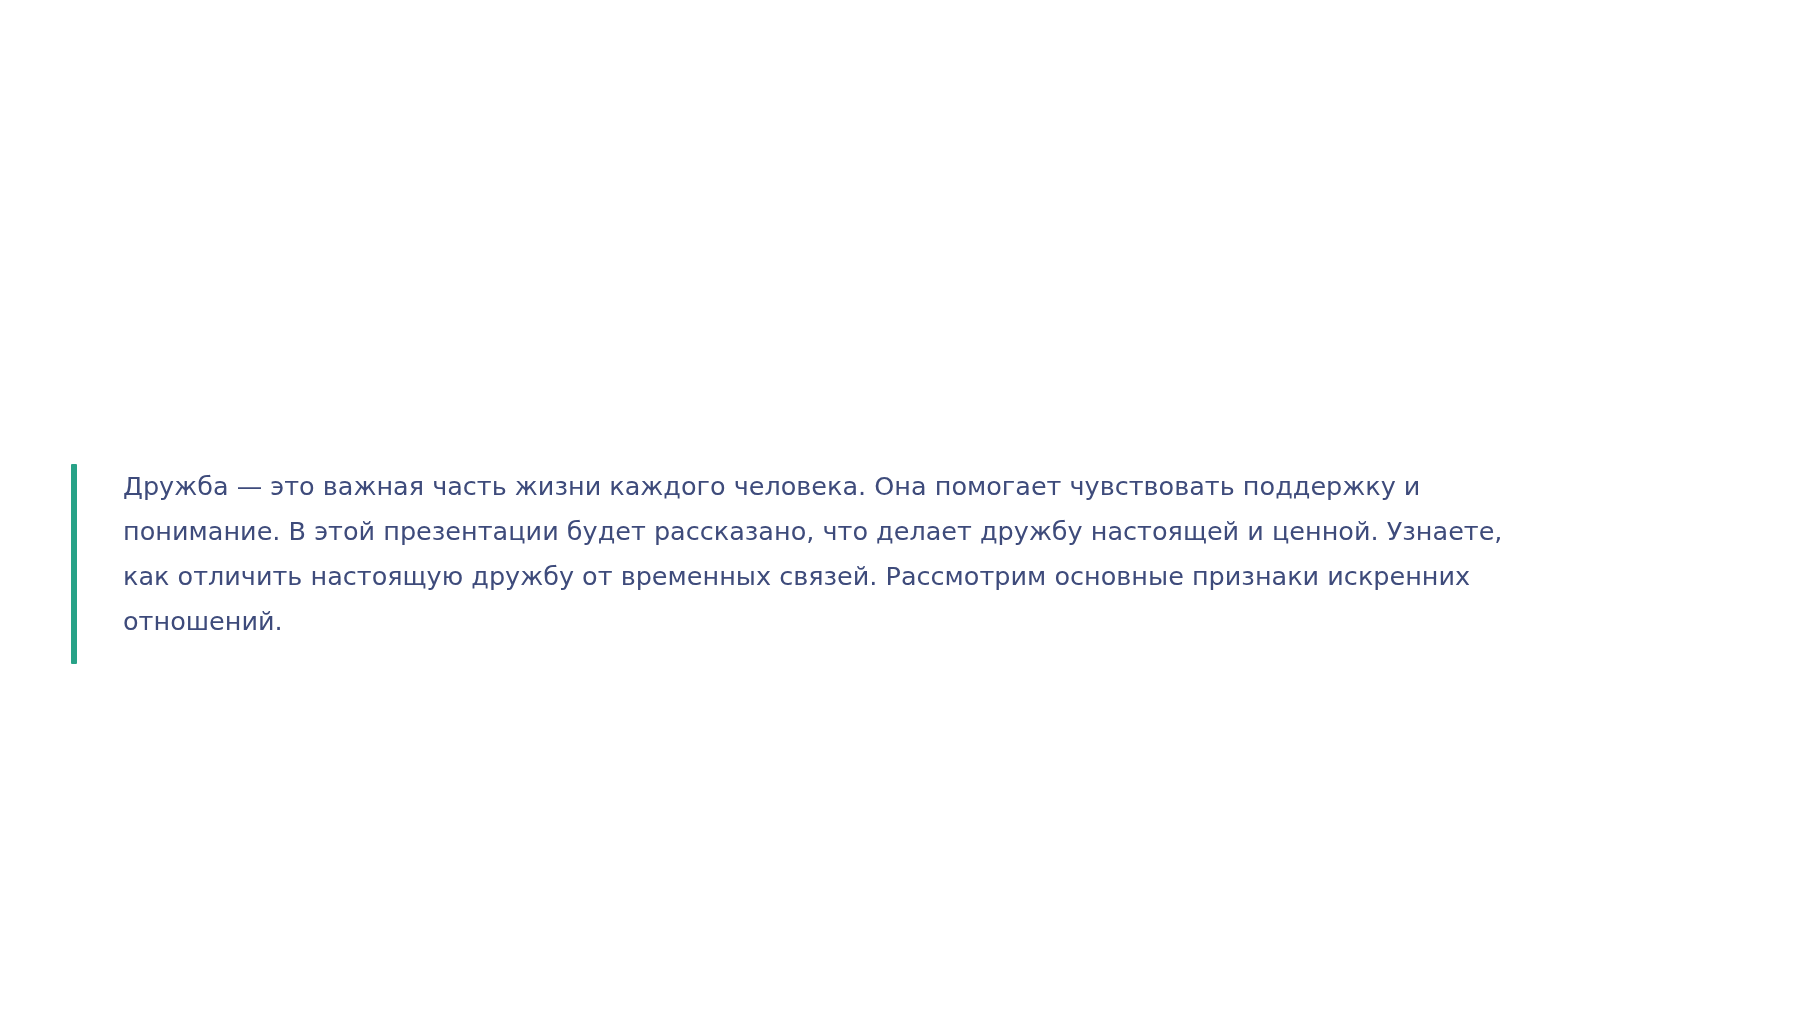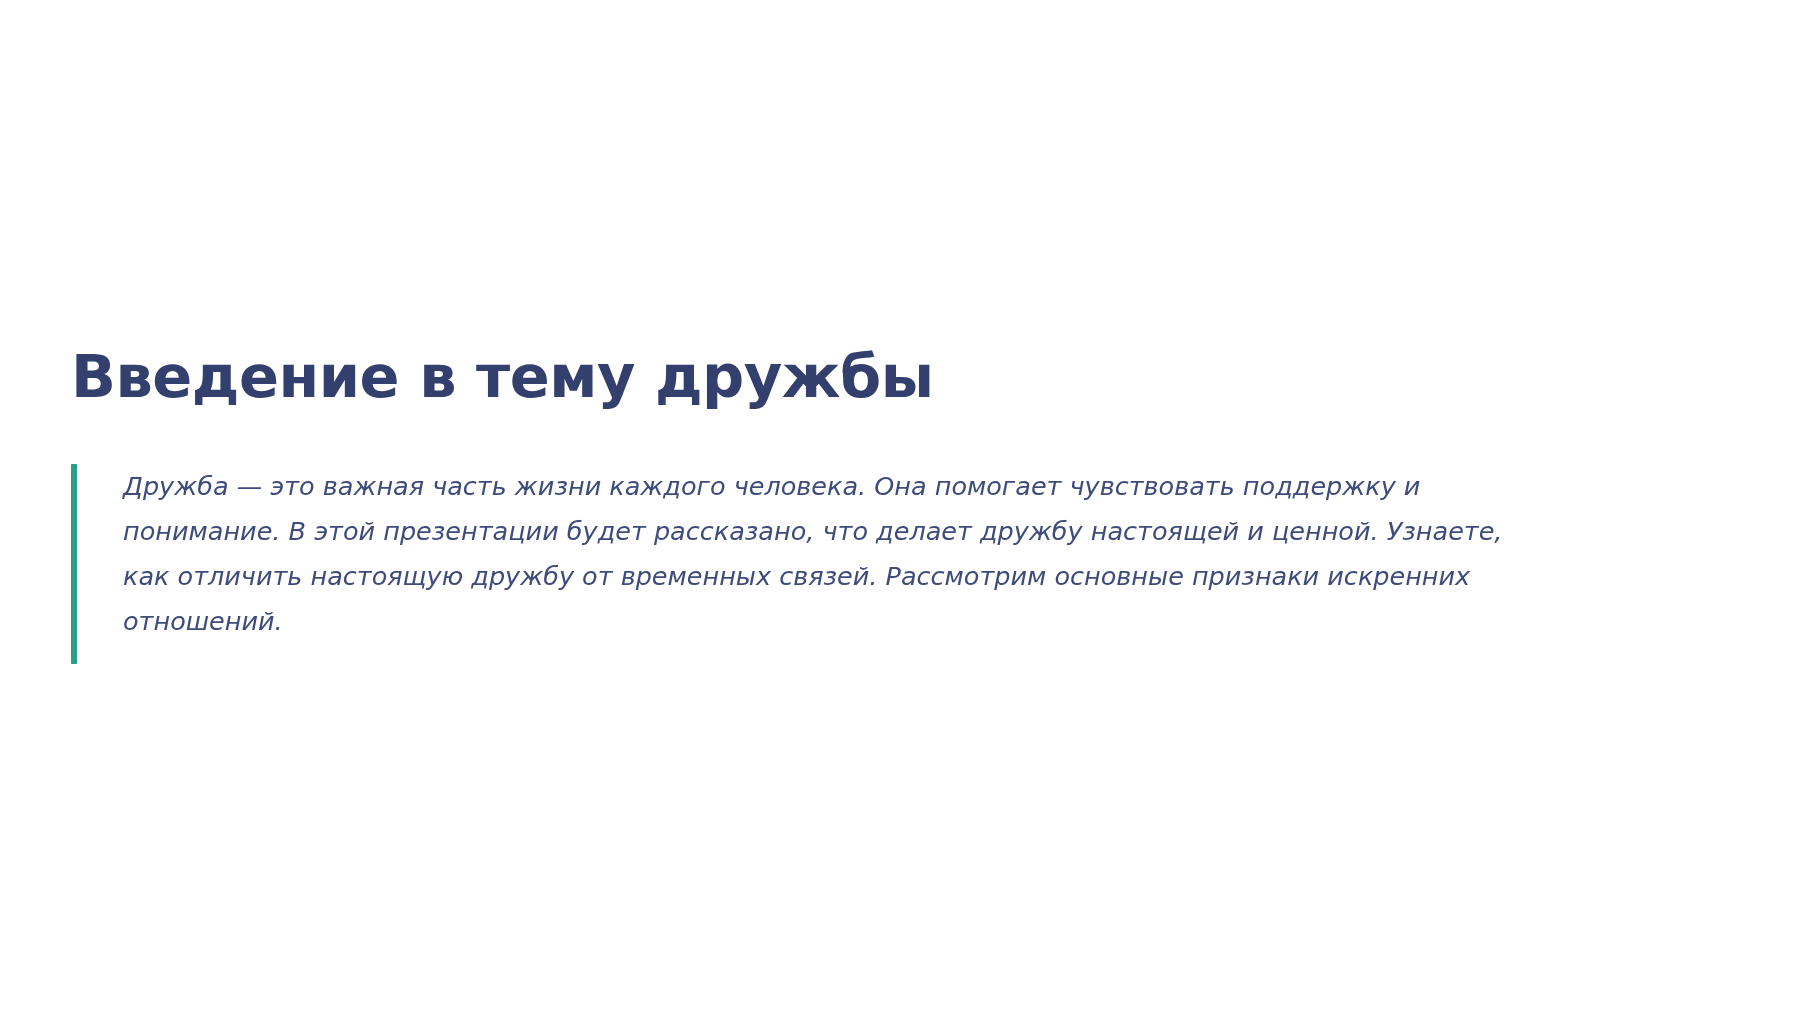--- a/index.html
+++ b/index.html
@@ -71,22 +71,21 @@
     text-align: left;
     max-width: 1390px;
     -webkit-font-smoothing: antialiased;
   }
 </style>
 </head>
 <body>
 
 <div class="slide" style="background: rgb(255, 255, 255);">
 
-  <h1 class="slide-title" style="color: rgb(51, 64, 110);">Введение в тему дружбы</h1>
 
   <div class="body-block">
     <div class="accent-bar" style="background: rgb(39, 162, 135);"></div>
     <div class="body-text-wrap">
-      <p class="body-text" style="color: rgb(62, 75, 123); font-style: italic;">Дружба — это важная часть жизни каждого человека. Она помогает чувствовать поддержку и понимание. В этой презентации будет рассказано, что делает дружбу настоящей и ценной. Узнаете, как отличить настоящую дружбу от временных связей. Рассмотрим основные признаки искренних отношений.</p>
+      <p class="body-text" style="color: rgb(62, 75, 123);">Дружба — это важная часть жизни каждого человека. Она помогает чувствовать поддержку и понимание. В этой презентации будет рассказано, что делает дружбу настоящей и ценной. Узнаете, как отличить настоящую дружбу от временных связей. Рассмотрим основные признаки искренних отношений.</p>
     </div>
   </div>
 
 </div>
 
 </body></html>

